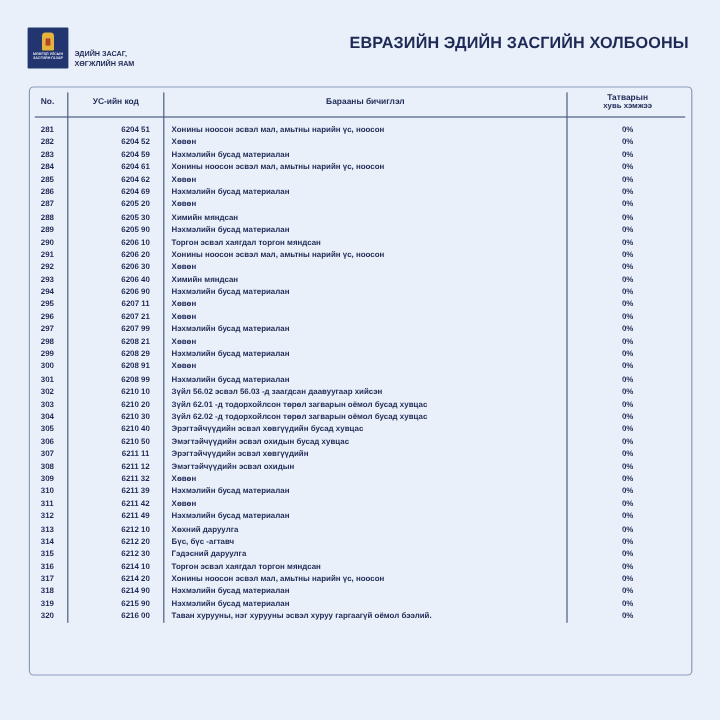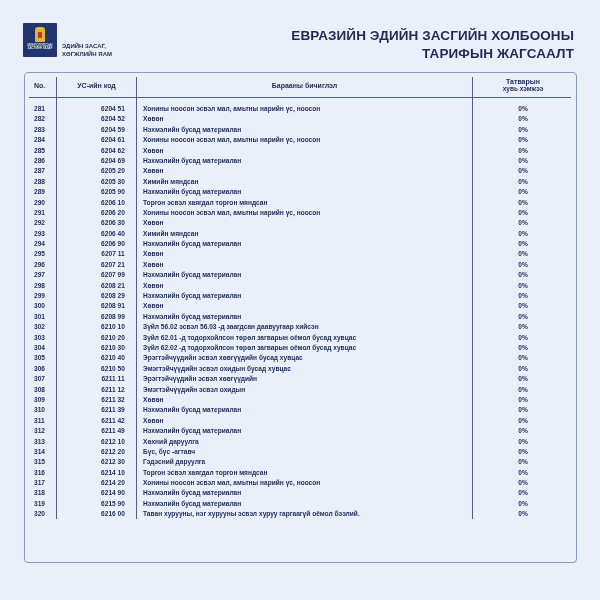--- a/index.html
+++ b/index.html
@@ -24,21 +24,21 @@
   }
   .logo-text {
     position: absolute; left: 3px; top: 21px; width: 28px;
     font-size: 3px; line-height: 3.4px; color: #dfe6f5; text-align: center; font-weight: bold;
   }
   .ministry {
     position: absolute; left: 62px; top: 43px;
     font-size: 6px; line-height: 7.5px; font-weight: bold; color: #1e2a55;
   }
   .title {
-    position: absolute; right: 26px; top: 27px; text-align: right;
+    position: absolute; right: 26px; top: 27px; text-align: center;
     font-size: 13.5px; line-height: 18px; font-weight: bold; color: #1e2a55;
     letter-spacing: 0.1px;
   }
   .table-box {
     position: absolute; left: 24px; top: 72px; width: 551px; height: 489px;
     border: 1px solid #8a9bb8; border-radius: 4px;
   }
   .vline { position: absolute; top: 4px; width: 1px; background: #4d5f82; height: 442px; }
   .hrule { position: absolute; left: 4px; right: 5px; top: 24px; height: 1px; background: #4d5f82; }
   .hcell {
@@ -59,21 +59,20 @@
 <div class="logo-box">
   <div class="logo-emblem"></div>
   <div class="logo-text">МОНГОЛ УЛСЫН ЗАСГИЙН ГАЗАР</div>
 </div>
 <div class="ministry">
   <div>ЭДИЙН ЗАСАГ,</div>
   <div>ХӨГЖЛИЙН ЯАМ</div>
 </div>
 <div class="title">
   <div>ЕВРАЗИЙН ЭДИЙН ЗАСГИЙН ХОЛБООНЫ</div>
-  <div>ТАРИФЫН ЖАГСААЛТ</div>
 </div>
 
 <div class="table-box">
   <div class="vline" style="left:31px"></div>
   <div class="vline" style="left:111px"></div>
   <div class="vline" style="left:447px"></div>
   <div class="hrule"></div>
 
   <div class="hcell" style="left:9px">No.</div>
   <div class="hcell" style="left:32px;width:79px;justify-content:center">УС-ийн код</div>

